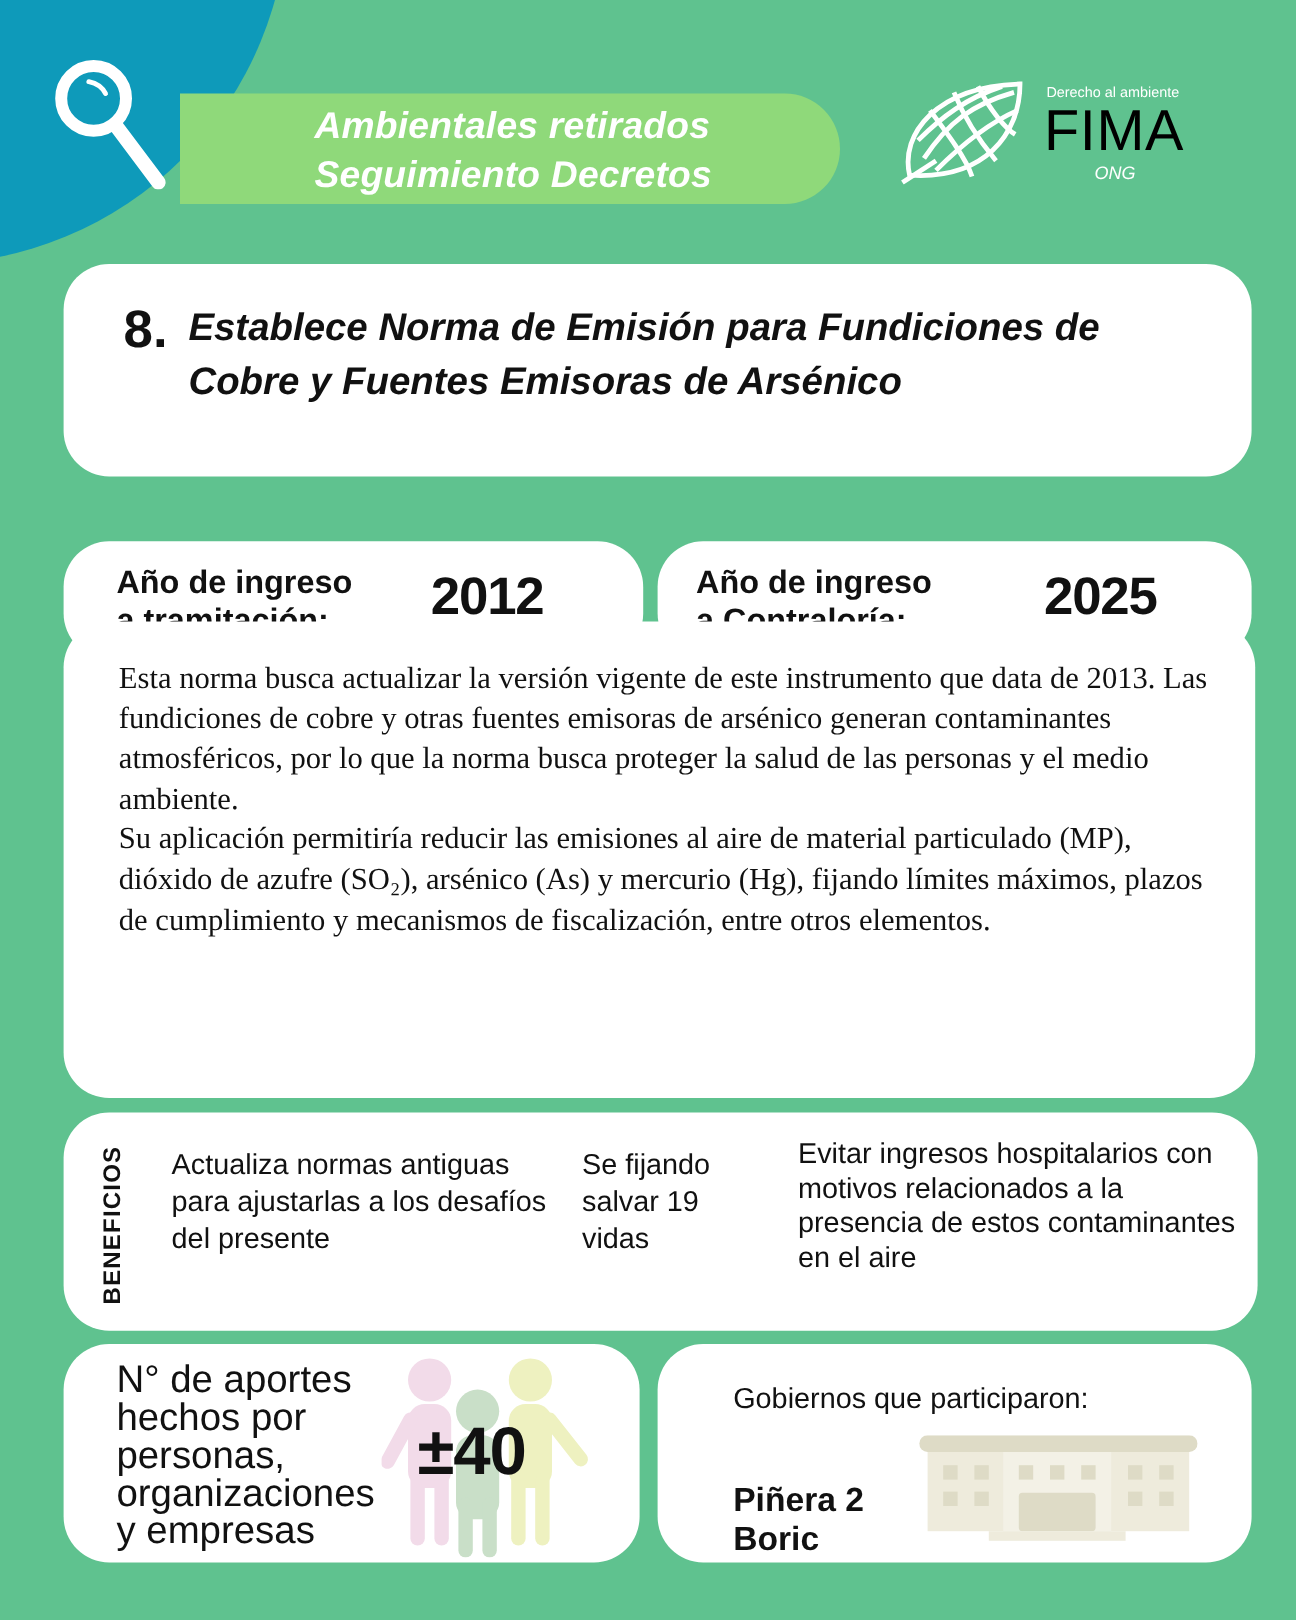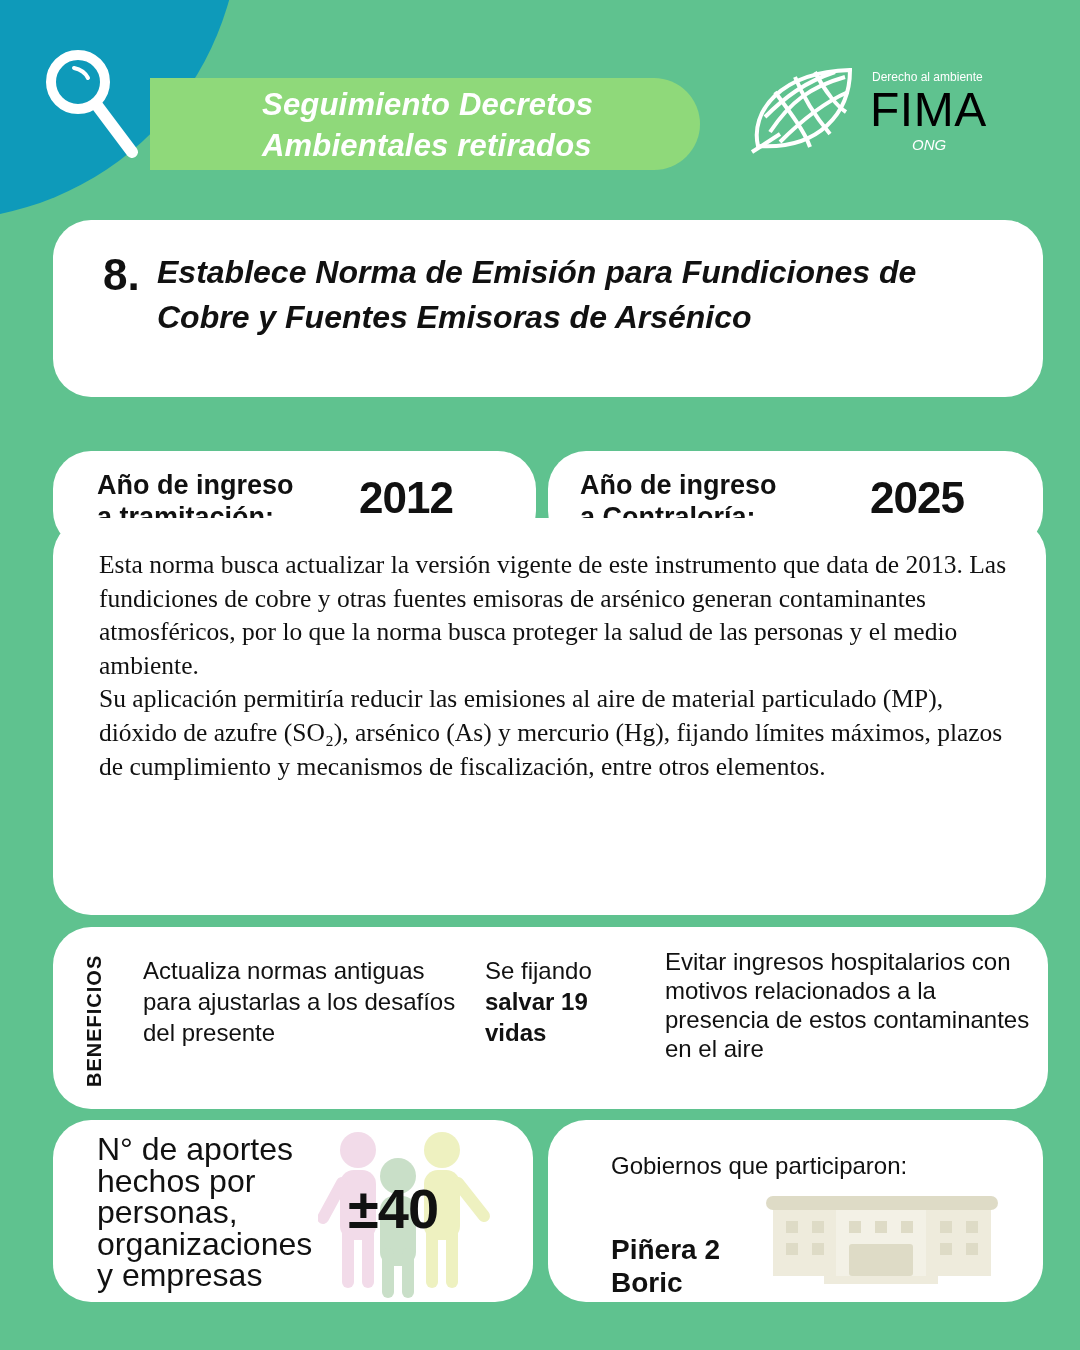--- a/index.html
+++ b/index.html
@@ -44,21 +44,21 @@
 
   .desc-card { left: 53px; top: 518px; width: 993px; height: 397px; }
   .desc-text { position: absolute; left: 46px; top: 30px; width: 920px; font-size: 25.5px; line-height: 33.6px; }
   .desc-text p { margin: 0; font-family: Liberation Serif, serif; }
 
   .ben-card { left: 53px; top: 927px; width: 995px; height: 182px; }
   .ben-label { position: absolute; left: 30px; top: 160px; transform: rotate(-90deg); transform-origin: left top; font-size: 20px; font-weight: 900; letter-spacing: 1px; width: 150px; }
   .ben-item { position: absolute; font-size: 24px; line-height: 31px; }
   .ben-1 { left: 90px; top: 28px; width: 320px; }
   .ben-2 { left: 432px; top: 28px; width: 160px; }
-  .ben-2 b { font-weight: 700; }
+  .ben-2 b { font-weight: 400; }
   .ben-3 { left: 612px; top: 20px; width: 370px; font-size: 24px; line-height: 29px; }
 
   .contrib-card { left: 53px; top: 1120px; width: 480px; height: 182px; }
   .contrib-text { position: absolute; left: 44px; top: 14px; width: 230px; font-size: 32px; line-height: 31.5px; }
   .people { position: absolute; left: 265px; top: 8px; width: 180px; height: 170px; }
   .contrib-value { position: absolute; left: 295px; top: 56px; font-size: 56px; font-weight: 900; letter-spacing: -1px; }
 
   .gov-card { left: 548px; top: 1120px; width: 495px; height: 182px; }
   .gov-label { position: absolute; left: 63px; top: 32px; font-size: 24px; }
   .gov-names { position: absolute; left: 63px; top: 72px; font-size: 28px; font-weight: 700; line-height: 33px; margin-top: 41px; }
@@ -69,22 +69,22 @@
 
 <div class="blue-blob"></div>
 <svg class="magnifier" viewBox="0 0 100 110">
   <circle cx="34" cy="34" r="27" fill="none" stroke="#fff" stroke-width="10"></circle>
   <line x1="52" y1="56" x2="88" y2="104" stroke="#fff" stroke-width="12" stroke-linecap="round"></line>
   <path d="M30 20 Q40 22 44 30" fill="none" stroke="#fff" stroke-width="4" stroke-linecap="round"></path>
 </svg>
 
 <div class="banner"></div>
 <div class="banner-text">
+  <div>Ambientales retirados</div>
   <div>Seguimiento Decretos</div>
-  <div>Ambientales retirados</div>
 </div>
 
 <svg class="logo" viewBox="0 0 110 92">
   <g fill="none" stroke="#fff" stroke-width="4">
     <path d="M8 84 C 0 50, 30 10, 100 8 C 100 50, 70 88, 8 84 Z"></path>
     <path d="M20 70 C 40 40, 60 25, 95 15"></path>
     <path d="M15 55 C 35 35, 55 20, 85 10"></path>
     <path d="M30 80 C 50 60, 75 40, 98 30"></path>
     <path d="M25 30 C 40 50, 55 70, 60 85"></path>
     <path d="M45 15 C 55 40, 70 60, 80 72"></path>

